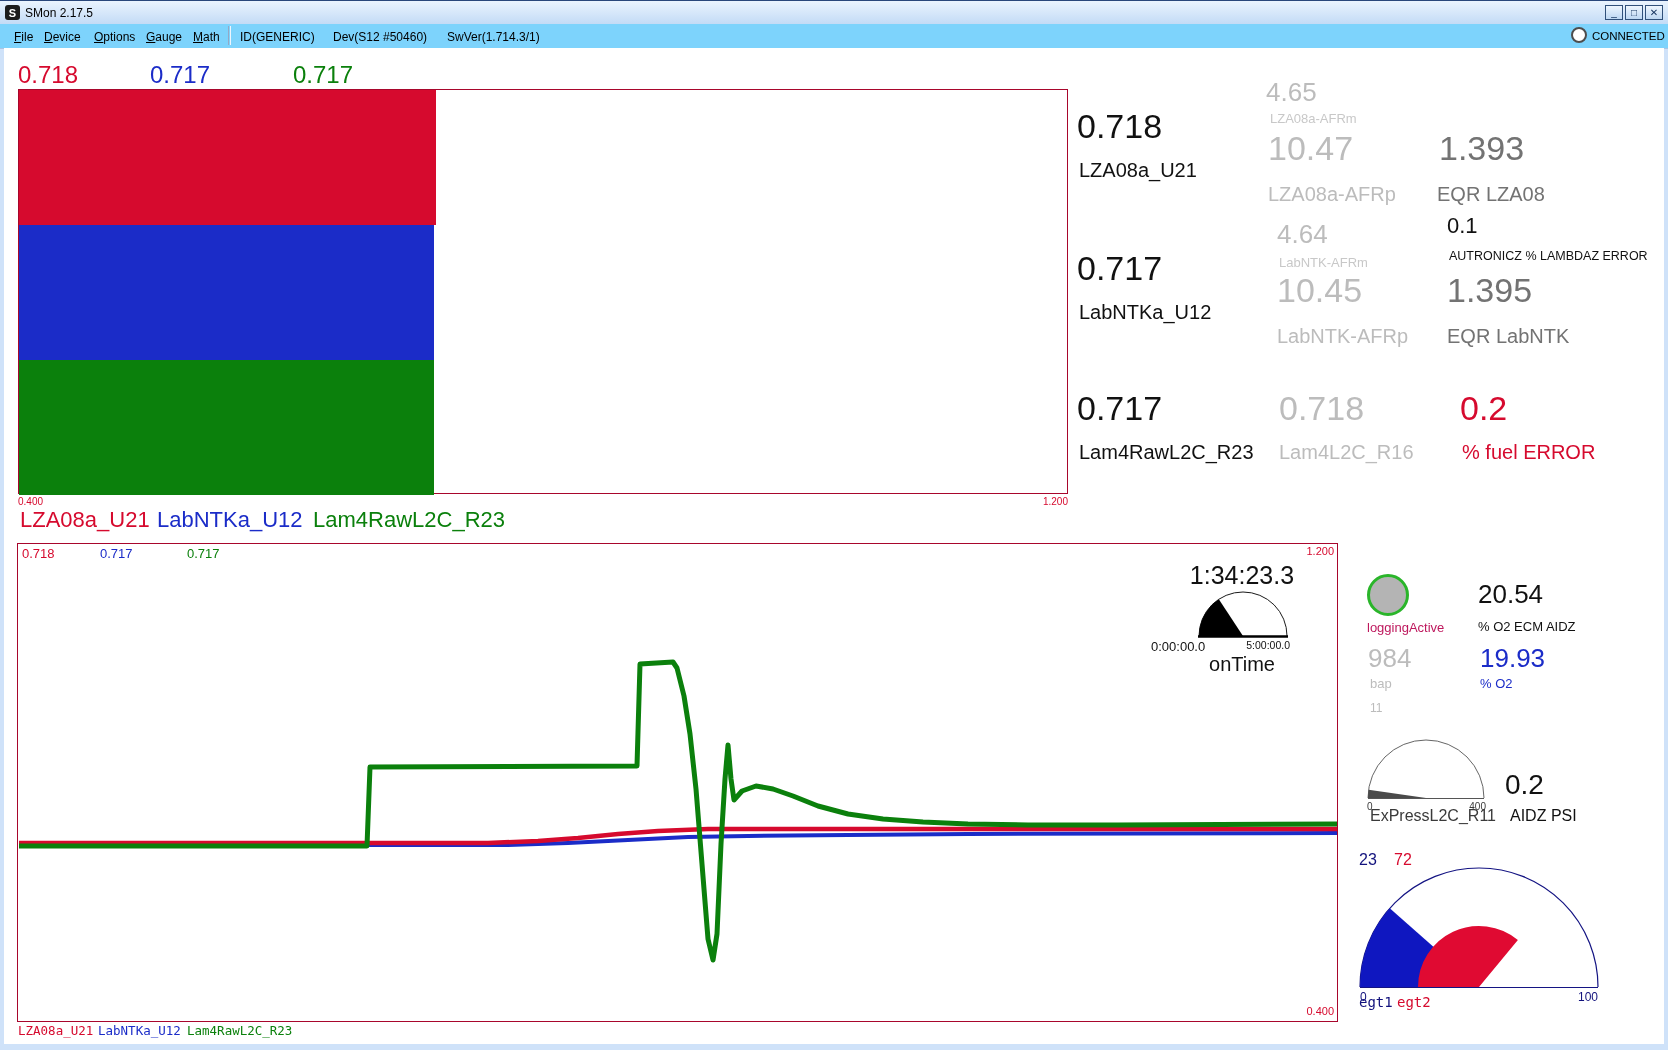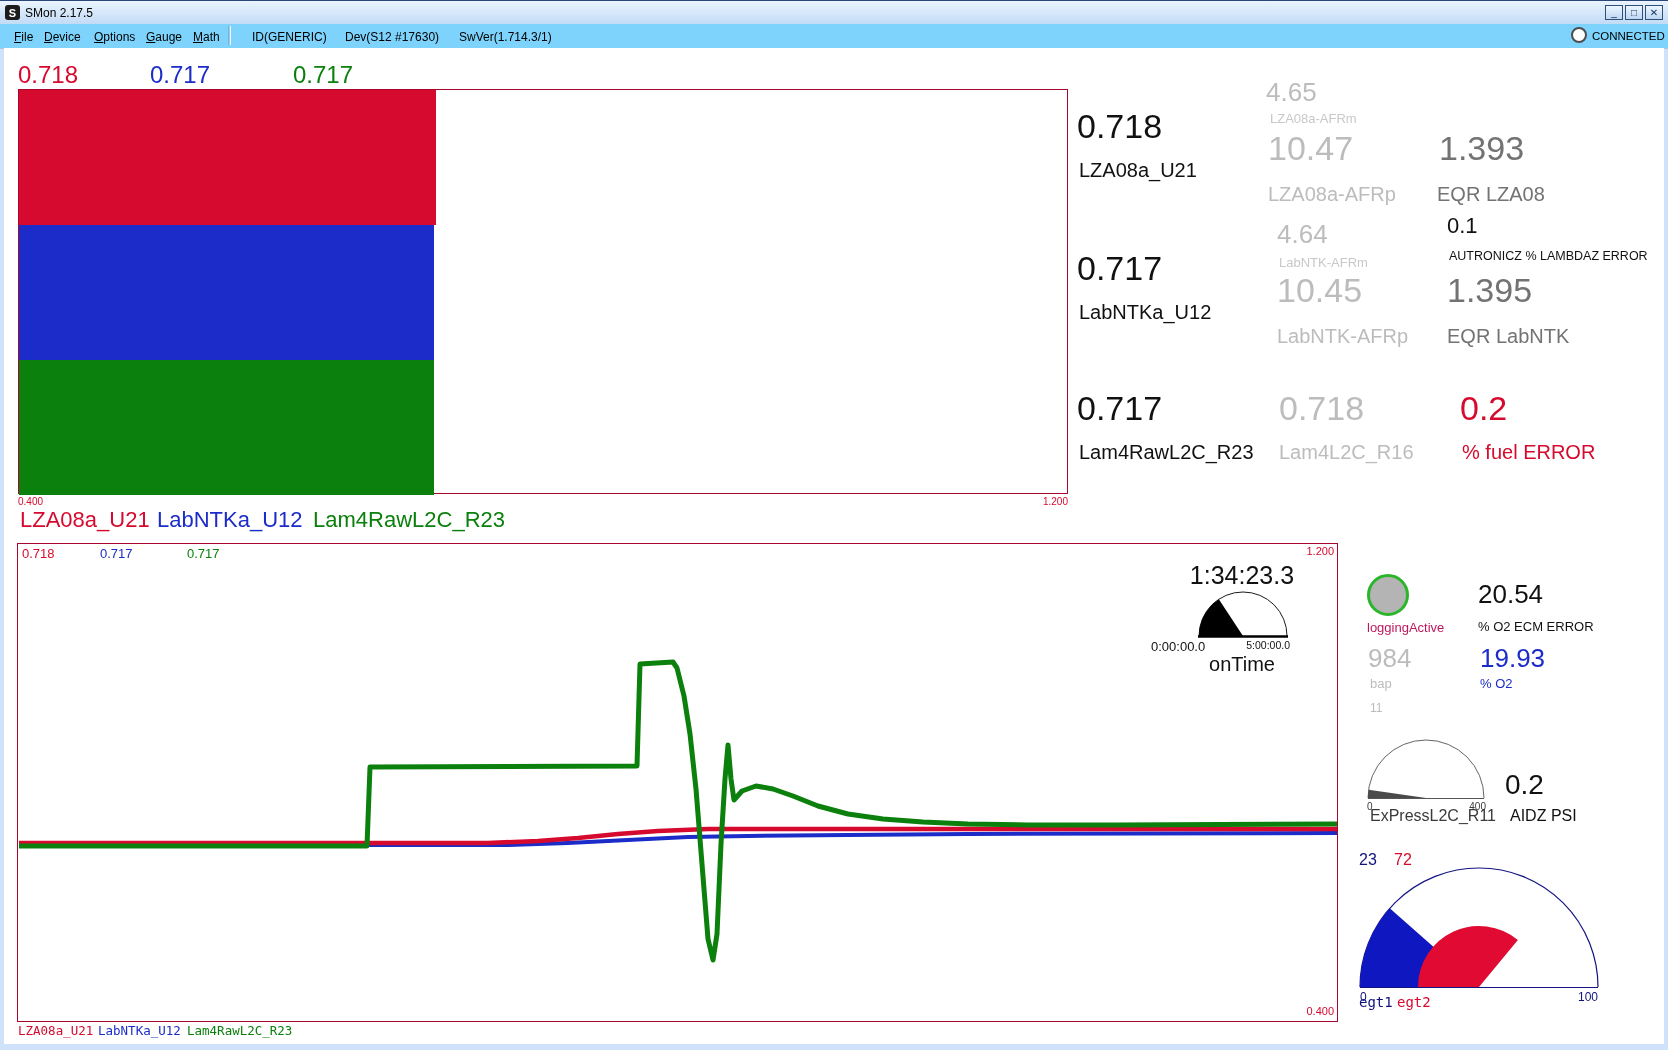--- a/index.html
+++ b/index.html
@@ -12,21 +12,21 @@
     border-radius:3px;font-size:11px;font-weight:bold;display:flex;align-items:center;justify-content:center;}
   .title{font-size:12px;color:#000;}
   .winbtns{position:absolute;right:5px;top:4px;display:flex;gap:2px;}
   .winbtn{width:18px;height:15px;border:1px solid #30507a;background:linear-gradient(#eef6fe,#bdd7f2);
     font-size:10px;line-height:13px;text-align:center;color:#10305c;box-sizing:border-box;}
   .menubar{position:absolute;left:0;top:23px;right:0;height:24px;background:#7dd3fc;
     border-bottom:1px solid #aac4e4;font-size:12px;color:#000;}
   .menuitem{position:absolute;top:4px;padding:2px 4px;}
   .menu-key{text-decoration:underline;}
   .menusep{position:absolute;top:2px;width:1px;height:19px;border-left:1px solid #93a9c6;border-right:1px solid #eef5fd;}
-  .statusseg{position:absolute;top:6px;font-size:12px;color:#000;white-space:pre;margin-left:12px;}
+  .statusseg{position:absolute;top:6px;font-size:12px;color:#000;white-space:pre;}
   .conn-circle{position:absolute;width:16px;height:16px;border:2px solid #4d4d4d;border-radius:50%;background:#fff;box-sizing:border-box;}
   .conn-text{position:absolute;font-size:11.5px;color:#000;}
   .content{position:absolute;left:4px;top:47px;right:4px;bottom:6px;background:#fff;}
   
   .abs{position:absolute;white-space:nowrap;}
   .grid{background-image:repeating-linear-gradient(to right,#dadada 0,#dadada 1px,transparent 1px,transparent 11px);}
   .crimsonbox{border:1px solid #a8062c;box-sizing:border-box;background:#fff;}
   
   .c-red{color:#d60a2e;} .c-blue{color:#1b2cc8;} .c-green{color:#0b800c;}
   .c-gray{color:#bcbcbc;} .c-ltgray{color:#c8c8c8;} .c-mag{color:#737373;}
@@ -53,21 +53,21 @@
   </div>
 
   <div class="menubar">
     <div class="menuitem" style="left:10px"><span class="menu-key">F</span><span>ile</span></div>
     <div class="menuitem" style="left:40px"><span class="menu-key">D</span><span>evice</span></div>
     <div class="menuitem" style="left:90px"><span class="menu-key">O</span><span>ptions</span></div>
     <div class="menuitem" style="left:142px"><span class="menu-key">G</span><span>auge</span></div>
     <div class="menuitem" style="left:189px"><span class="menu-key">M</span><span>ath</span></div>
     <div class="menusep" style="left:228px"></div>
     <div class="statusseg" style="left:240px">ID(GENERIC)</div>
-    <div class="statusseg" style="left:333px">Dev(S12 #17630)</div>
+    <div class="statusseg" style="left:333px">Dev(S12 #50460)</div>
     <div class="statusseg" style="left:447px">SwVer(1.714.3/1)</div>
     <div class="conn-circle" style="left:1571px;top:3px"></div>
     <div class="conn-text" style="left:1592px;top:6px">CONNECTED</div>
   </div>
 
   <div class="content"></div>
 
   <div class="abs c-red v24" style="left:18px;top:60px">0.718</div>
   <div class="abs c-blue v24" style="left:150px;top:60px">0.717</div>
   <div class="abs c-green v24" style="left:293px;top:60px">0.717</div>
@@ -129,21 +129,21 @@
     <path id="ontime-wedge" fill="#000" d="M 47,46 L 3,46 A 44,44 0 0 1 22.84,9.22 Z"></path>
     <line x1="2" y1="46.5" x2="92" y2="46.5" stroke="#000" stroke-width="2.5"></line>
   </svg>
   <div class="abs c-black" style="left:1151px;top:638px;font-size:13px">0:00:00.0</div>
   <div class="abs c-black" style="left:1290px;top:638px;transform:translateX(-100%);font-size:10.5px">5:00:00.0</div>
   <div class="abs c-black l20" style="left:1242px;top:652px;transform:translateX(-50%)">onTime</div>
 
   <div class="abs" style="left:1367px;top:573px;width:42px;height:42px;border:3px solid #2ab52a;border-radius:50%;background:#b4b4b4;box-sizing:border-box"></div>
   <div class="abs c-logr l13" style="left:1367px;top:619px">loggingActive</div>
   <div class="abs c-black v26" style="left:1478px;top:578px">20.54</div>
-  <div class="abs c-black l13" style="left:1478px;top:618px">% O2 ECM ERROR</div>
+  <div class="abs c-black l13" style="left:1478px;top:618px">% O2 ECM AIDZ</div>
   <div class="abs c-gray v26" style="left:1368px;top:642px">984</div>
   <div class="abs c-gray l13" style="left:1370px;top:675px">bap</div>
   <div class="abs c-gray l12" style="left:1370px;top:700px">11</div>
   <div class="abs c-blue v26" style="left:1480px;top:642px">19.93</div>
   <div class="abs c-blue l13" style="left:1480px;top:675px">% O2</div>
 
   <svg id="expres-svg" class="abs" style="left:1366px;top:737px" width="122" height="62" viewBox="0 0 122 62">
     <path d="M 2,60 A 58,58 0 0 1 118,60" fill="#fff" stroke="#666" stroke-width="1"></path>
     <path id="expres-wedge" fill="#4a4a4a" d="M 60,60 L 2,60 A 58,58 0 0 1 2.58,51.83 Z"></path>
     <line x1="2" y1="60.5" x2="118" y2="60.5" stroke="#555" stroke-width="1"></line>

